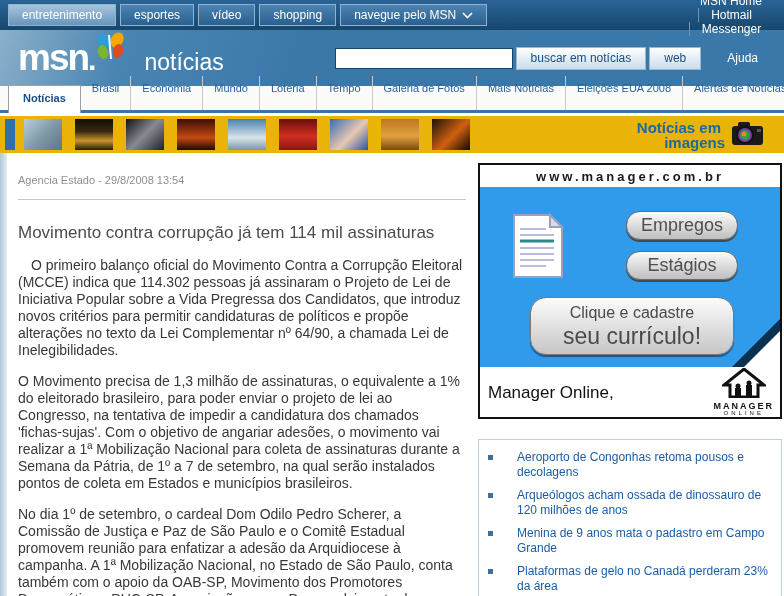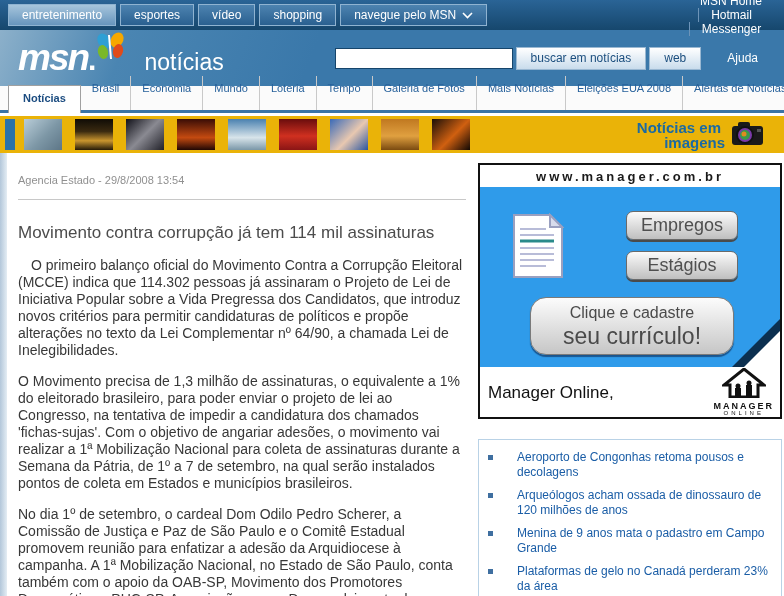--- a/index.html
+++ b/index.html
@@ -14,21 +14,21 @@
              white-space:nowrap; display:flex; align-items:center; gap:6px; cursor:pointer; }
   .top-tab.active { background:linear-gradient(#a6c5dc,#6795bd); }
   .top-links { margin-left:auto; display:flex; align-items:center; margin-right:10px;flex-direction:column; }
   .top-link { color:#fff; font-size:12px; padding:0 12px; cursor:pointer; }
   .top-link + .top-link { border-left:1px solid #6d94b8; }
 
   
   .header { height:56px; background:linear-gradient(110deg,#8cb0ca 0%,#4a85b2 16%,#3a78aa 40%,#3a78aa 100%);
             display:flex; align-items:center; padding:0 12px 0 18px; }
   .logo-wrap { display:flex; align-items:baseline; }
-  .logo-msn { color:#fff; font-size:37px; font-weight:bold; font-style:italic;
+  .logo-msn { color:#fff; font-size:37px; font-weight:bold; 
               letter-spacing:-2px; line-height:1; }
   .logo-dot { color:#fff; font-size:30px; font-weight:bold; }
   .logo-section { color:#fff; font-size:23px; margin-left:14px; }
   .butterfly { position:relative; top:-8px; left:-2px; }
   .search-group { margin-left:auto; display:flex; align-items:center; }
   .search-input { width:178px; height:21px; border:1px solid #16456b; font-size:12px; padding:0 4px; }
   .btn-search { margin-left:3px; height:23px; padding:0 14px; font-size:12px; color:#1b4e7e;
                 background:linear-gradient(#ffffff,#c9dcec); border:1px solid #9ab8d2; cursor:pointer; }
   .help-link { color:#fff; font-size:12px; margin:0 14px 0 26px; cursor:pointer; }
 
@@ -75,21 +75,21 @@
   .rating-box { margin-top:14px; border:1px solid #bcd2e4; background:#fff; }
   .rating-row { display:flex; align-items:center; justify-content:center; gap:11px; padding-top:9px; }
 
   
   .right-col { position:absolute; top:10px; right:2px; width:304px; }
   .ad { border:2px solid #111; background:#fff; }
   .ad-url { height:22px; display:flex; align-items:center; justify-content:center;
             font-size:13px; font-weight:bold; letter-spacing:3px; color:#1a1a1a; cursor:pointer; }
   .ad-blue { position:relative; height:180px; background:#2f9bea; overflow:hidden; }
   .ad-doc { position:absolute; left:32px; top:26px; }
-  .ad-btn { position:absolute; left:146px; width:112px; height:29px; border-radius:7px;
+  .ad-btn { position:absolute; left:146px; width:112px; height:29px; border-radius:14px;
             background:linear-gradient(#fbfbfb,#bfbfbf); border:1px solid #6a6a6a;
             box-shadow:0 2px 0 #4a4a4a; font-size:18px; color:#4f4f4f;
             display:flex; align-items:center; justify-content:center; cursor:pointer;
             font-family:"Liberation Sans", sans-serif; }
   .ad-btn.b2 { top:64px; }
   .ad-btn.b1 { top:24px; }
   .ad-cta { position:absolute; left:50px; top:110px; width:204px; height:58px; border-radius:16px;
             background:linear-gradient(#fcfcfc,#c6c6c6); border:1px solid #7a7a7a;
             box-shadow:0 2px 1px rgba(0,0,30,.45); text-align:center; cursor:pointer;
             color:#4a4a4a; padding-top:6px; }

